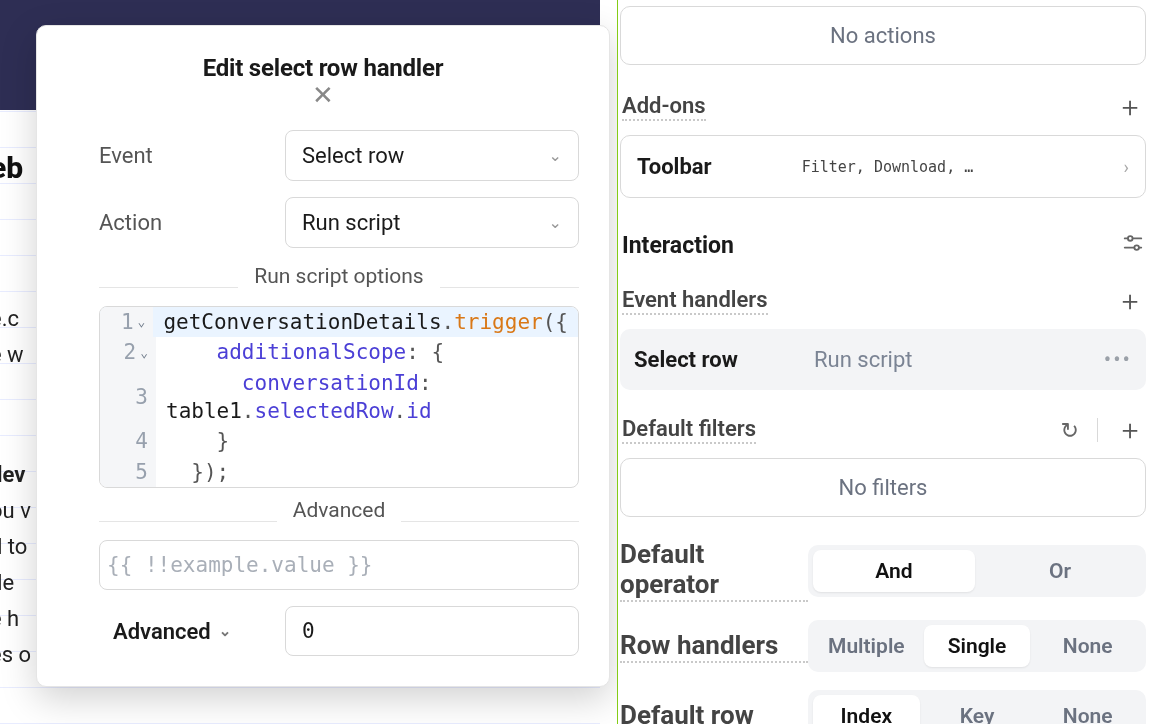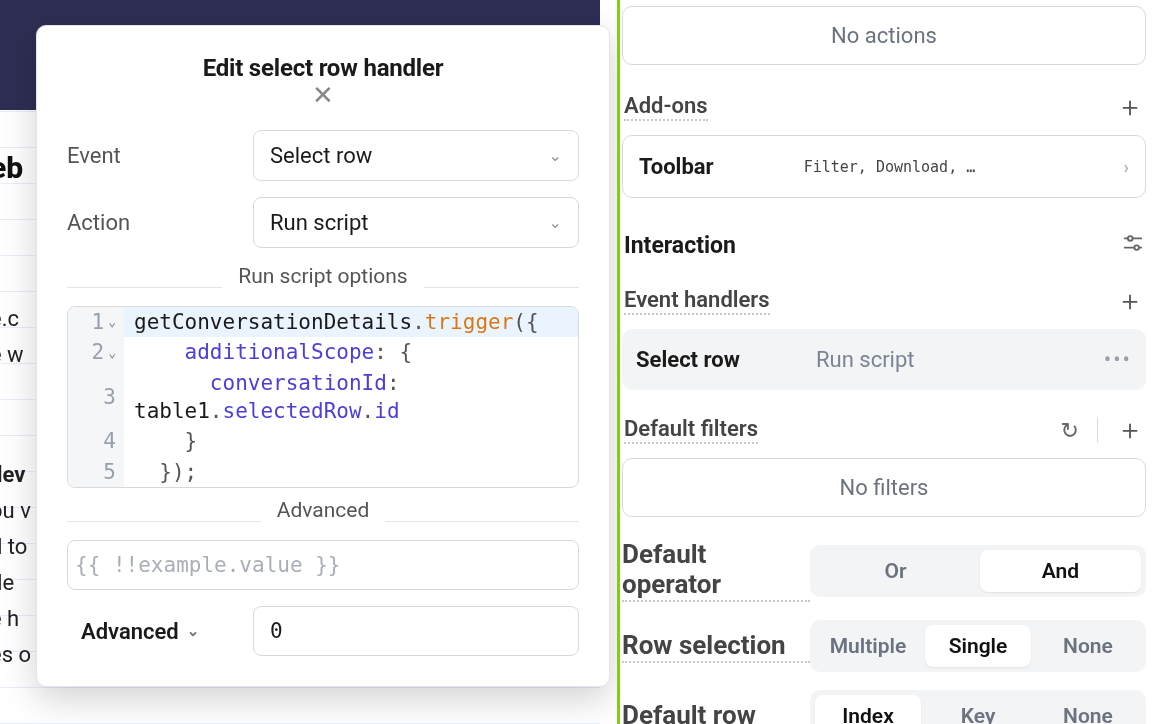--- a/index.html
+++ b/index.html
@@ -66,20 +66,21 @@
     letter-spacing: -0.2px;
   }
   .close-btn {
     font-size: 26px;
     color: #888;
     cursor: pointer;
     line-height: 1;
   }
   .modal-body {
     padding: 0 30px;
+    margin-left: 32px;
   }
   .form-row {
     display: flex;
     align-items: center;
     margin-bottom: 16px;
   }
   .form-label {
     width: 186px;
     font-size: 22px;
     color: #555;
@@ -189,21 +190,21 @@
   }
   .mini-select .chev { color: #777; font-size: 15px; }
 
   
   .right-panel {
     position: absolute;
     left: 617px; top: 0;
     width: 545px; height: 724px;
     background: #fff;
     padding: 0 16px 0 2px;
-    border-left: 3px solid #84cc16;
+    border-left: 1px solid #84cc16;
   }
   .placeholder-box {
     border: 1px solid #d9d9d9;
     border-radius: 10px;
     padding: 16px 0;
     text-align: center;
     color: #6b7280;
     font-size: 22px;
     margin-bottom: 28px;
   }
@@ -464,27 +465,27 @@
       <span class="icon-reset">↻</span>
       <span class="vr"></span>
       <span class="plus-icon">＋</span>
     </span>
   </div>
   <div class="placeholder-box" style="margin-bottom:22px">No filters</div>
 
   <div class="opt-row">
     <div style="width:188px"><span class="opt-label">Default operator</span></div>
     <div class="seg">
+      <div class="seg-btn active">And</div>
       <div class="seg-btn">Or</div>
-      <div class="seg-btn active">And</div>
     </div>
   </div>
 
   <div class="opt-row">
-    <div style="width:188px"><span class="opt-label">Row selection</span></div>
+    <div style="width:188px"><span class="opt-label">Row handlers</span></div>
     <div class="seg">
       <div class="seg-btn">Multiple</div>
       <div class="seg-btn active">Single</div>
       <div class="seg-btn">None</div>
     </div>
   </div>
 
   <div class="opt-row">
     <div style="width:188px"><span class="opt-label">Default row</span></div>
     <div class="seg">

